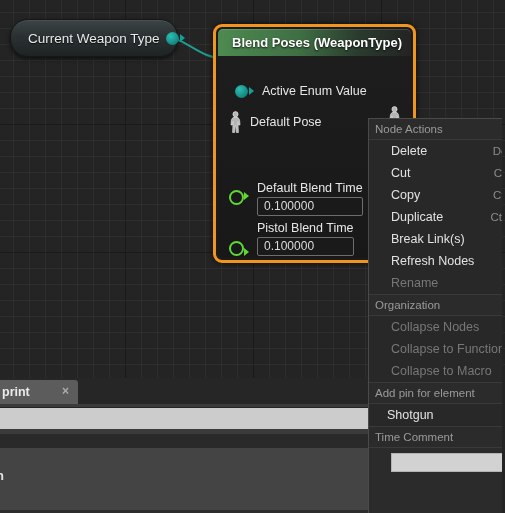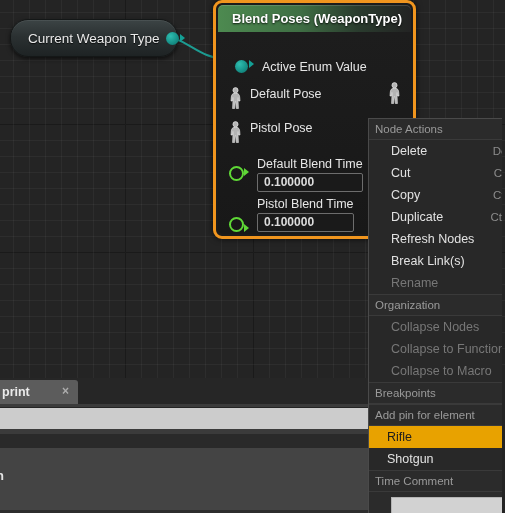--- a/index.html
+++ b/index.html
@@ -44,21 +44,21 @@
   .pin-arrow{
     width:0;height:0;border-top:4px solid transparent;border-bottom:4px solid transparent;
     border-left:5px solid #14a096;margin-left:1px;flex:none;
   }
 
   
   #wire{position:absolute;left:0;top:0;width:505px;height:392px;pointer-events:none;}
 
   
   #blend-node{
-    position:absolute;left:213px;top:0;width:197px;height:233px;
+    position:absolute;left:213px;top:24px;width:197px;height:233px;
     border:3px solid #f0951e;border-radius:9px;
     background:#1b1b1b;
     box-shadow:0 0 6px rgba(0,0,0,.7);
     overflow:hidden;
   }
   #blend-node .node-header{
     height:27px;margin:2px 2px 0 2px;border-radius:5px 5px 0 0;
     background:linear-gradient(to right,#4d8a50 0%,#3f6f44 42%,#2a3c2e 72%,#232323 100%);
     display:flex;align-items:center;
     box-shadow:inset 0 1px 0 rgba(255,255,255,.15);
@@ -66,40 +66,39 @@
   #blend-node .node-title{
     color:#ffffff;font-size:13px;font-weight:bold;margin-left:14px;white-space:nowrap;
     text-shadow:0 1px 2px rgba(0,0,0,.85);
   }
   #blend-node .node-body{
     position:absolute;left:2px;right:2px;top:29px;bottom:2px;
     background:linear-gradient(to bottom,#1d1d1d 0%,#181818 100%);
     border-radius:0 0 5px 5px;
   }
 
-  .pin-row{position:absolute;display:flex;left:11px;}
+  .pin-row{position:absolute;display:flex;align-items:center;left:11px;}
   .pin-label{color:#e6e6e6;font-size:12.5px;margin-left:8px;white-space:nowrap;}
 
   
   .pose-icon{width:13px;height:22px;flex:none;display:block;}
   
   .pin-green{
     width:11px;height:11px;border-radius:50%;border:2.5px solid #5fd836;
     background:transparent;flex:none;
   }
   .pin-green-arrow{
     width:0;height:0;border-top:4px solid transparent;border-bottom:4px solid transparent;
     border-left:5px solid #5fd836;margin-left:0px;flex:none;
   }
   .val-input{
     margin-left:29px;margin-top:2px;display:inline-block;
     border:1px solid #6d6d6d;background:#1a1a1a;color:#dcdcdc;
     font-size:12px;padding:1px 6px 2px 6px;border-radius:2px;
     font-family:"Liberation Sans", sans-serif;
-    font-weight:bold;
   }
   .out-pose-icon{position:absolute;right:10px;top:50px;}
 
   
   #bottom-panel{position:absolute;left:0;top:378px;width:505px;height:135px;background:#242424;font-weight:bold;}
   #tab-strip{position:absolute;left:0;top:0;width:372px;height:26px;background:#262626;}
   #doc-tab{
     position:absolute;left:-22px;top:2px;width:100px;height:24px;
     background:#5c5c5c;border-radius:3px 3px 0 0;display:flex;align-items:center;
   }
@@ -173,29 +172,20 @@
       <div class="pin-row" style="top:55px;">
         <svg class="pose-icon" viewBox="0 0 13 22">
           <g fill="#b4b4b4" stroke="#f2f2f2" stroke-width="0.6">
             <circle cx="6.5" cy="3.2" r="2.6"></circle>
             <path d="M6.5 6 C3.4 6 2.3 8 2.2 11 L2.0 14 L3.4 14 L3.7 10.5 L4.1 10.5 L3.6 21.6 L5.6 21.6 L6.3 14.4 L6.7 14.4 L7.4 21.6 L9.4 21.6 L8.9 10.5 L9.3 10.5 L9.6 14 L11.0 14 L10.8 11 C10.7 8 9.6 6 6.5 6 Z"></path>
           </g>
         </svg>
         <span class="pin-label">Default Pose</span>
       </div>
 
-      <div class="pin-row" style="top:89px;">
-        <svg class="pose-icon" viewBox="0 0 13 22">
-          <g fill="#b4b4b4" stroke="#f2f2f2" stroke-width="0.6">
-            <circle cx="6.5" cy="3.2" r="2.6"></circle>
-            <path d="M6.5 6 C3.4 6 2.3 8 2.2 11 L2.0 14 L3.4 14 L3.7 10.5 L4.1 10.5 L3.6 21.6 L5.6 21.6 L6.3 14.4 L6.7 14.4 L7.4 21.6 L9.4 21.6 L8.9 10.5 L9.3 10.5 L9.6 14 L11.0 14 L10.8 11 C10.7 8 9.6 6 6.5 6 Z"></path>
-          </g>
-        </svg>
-        <span class="pin-label">Pistol Pose</span>
-      </div>
 
       <div class="pin-row" style="top:125px;align-items:flex-start;">
         <span class="pin-green" style="margin-top:9px;"></span>
         <span class="pin-green-arrow" style="margin-top:11px;"></span>
         <div style="display:flex;flex-direction:column;">
           <span class="pin-label">Default Blend Time</span>
           <span class="val-input" style="margin-left:8px;">0.100000</span>
         </div>
       </div>
 
@@ -249,48 +239,44 @@
   </div>
   <div class="menu-item">
     <span class="mi-label">Copy</span>
     <span class="mi-shortcut">Ctrl+C</span>
   </div>
   <div class="menu-item">
     <span class="mi-label">Duplicate</span>
     <span class="mi-shortcut">Ctrl+W</span>
   </div>
   <div class="menu-item">
+    <span class="mi-label">Break Link(s)</span>
+    <span class="mi-shortcut"></span>
+  </div>
+  <div class="menu-item">
     <span class="mi-label">Refresh Nodes</span>
     <span class="mi-shortcut"></span>
   </div>
-  <div class="menu-item">
-    <span class="mi-label">Break Link(s)</span>
-    <span class="mi-shortcut"></span>
-  </div>
   <div class="menu-item disabled">
     <span class="mi-label">Rename</span>
 
   </div>
 
   <div class="menu-section topless">Organization</div>
   <div class="menu-item disabled">
     <span class="mi-label">Collapse Nodes</span>
   </div>
   <div class="menu-item disabled">
     <span class="mi-label">Collapse to Function</span>
   </div>
   <div class="menu-item disabled">
     <span class="mi-label">Collapse to Macro</span>
   </div>
 
-  <div class="menu-section topless">Breakpoints</div>
 
   <div class="menu-section topless">Add pin for element</div>
-  <div class="menu-item highlight indent-elem">
-    <span class="mi-label">Rifle</span>
-  </div>
   <div class="menu-item indent-elem">
     <span class="mi-label">Shotgun</span>
   </div>
 
   <div class="menu-section topless">Time Comment</div>
   <div id="node-comment-input"></div>
 </div>
 
 </body></html>

